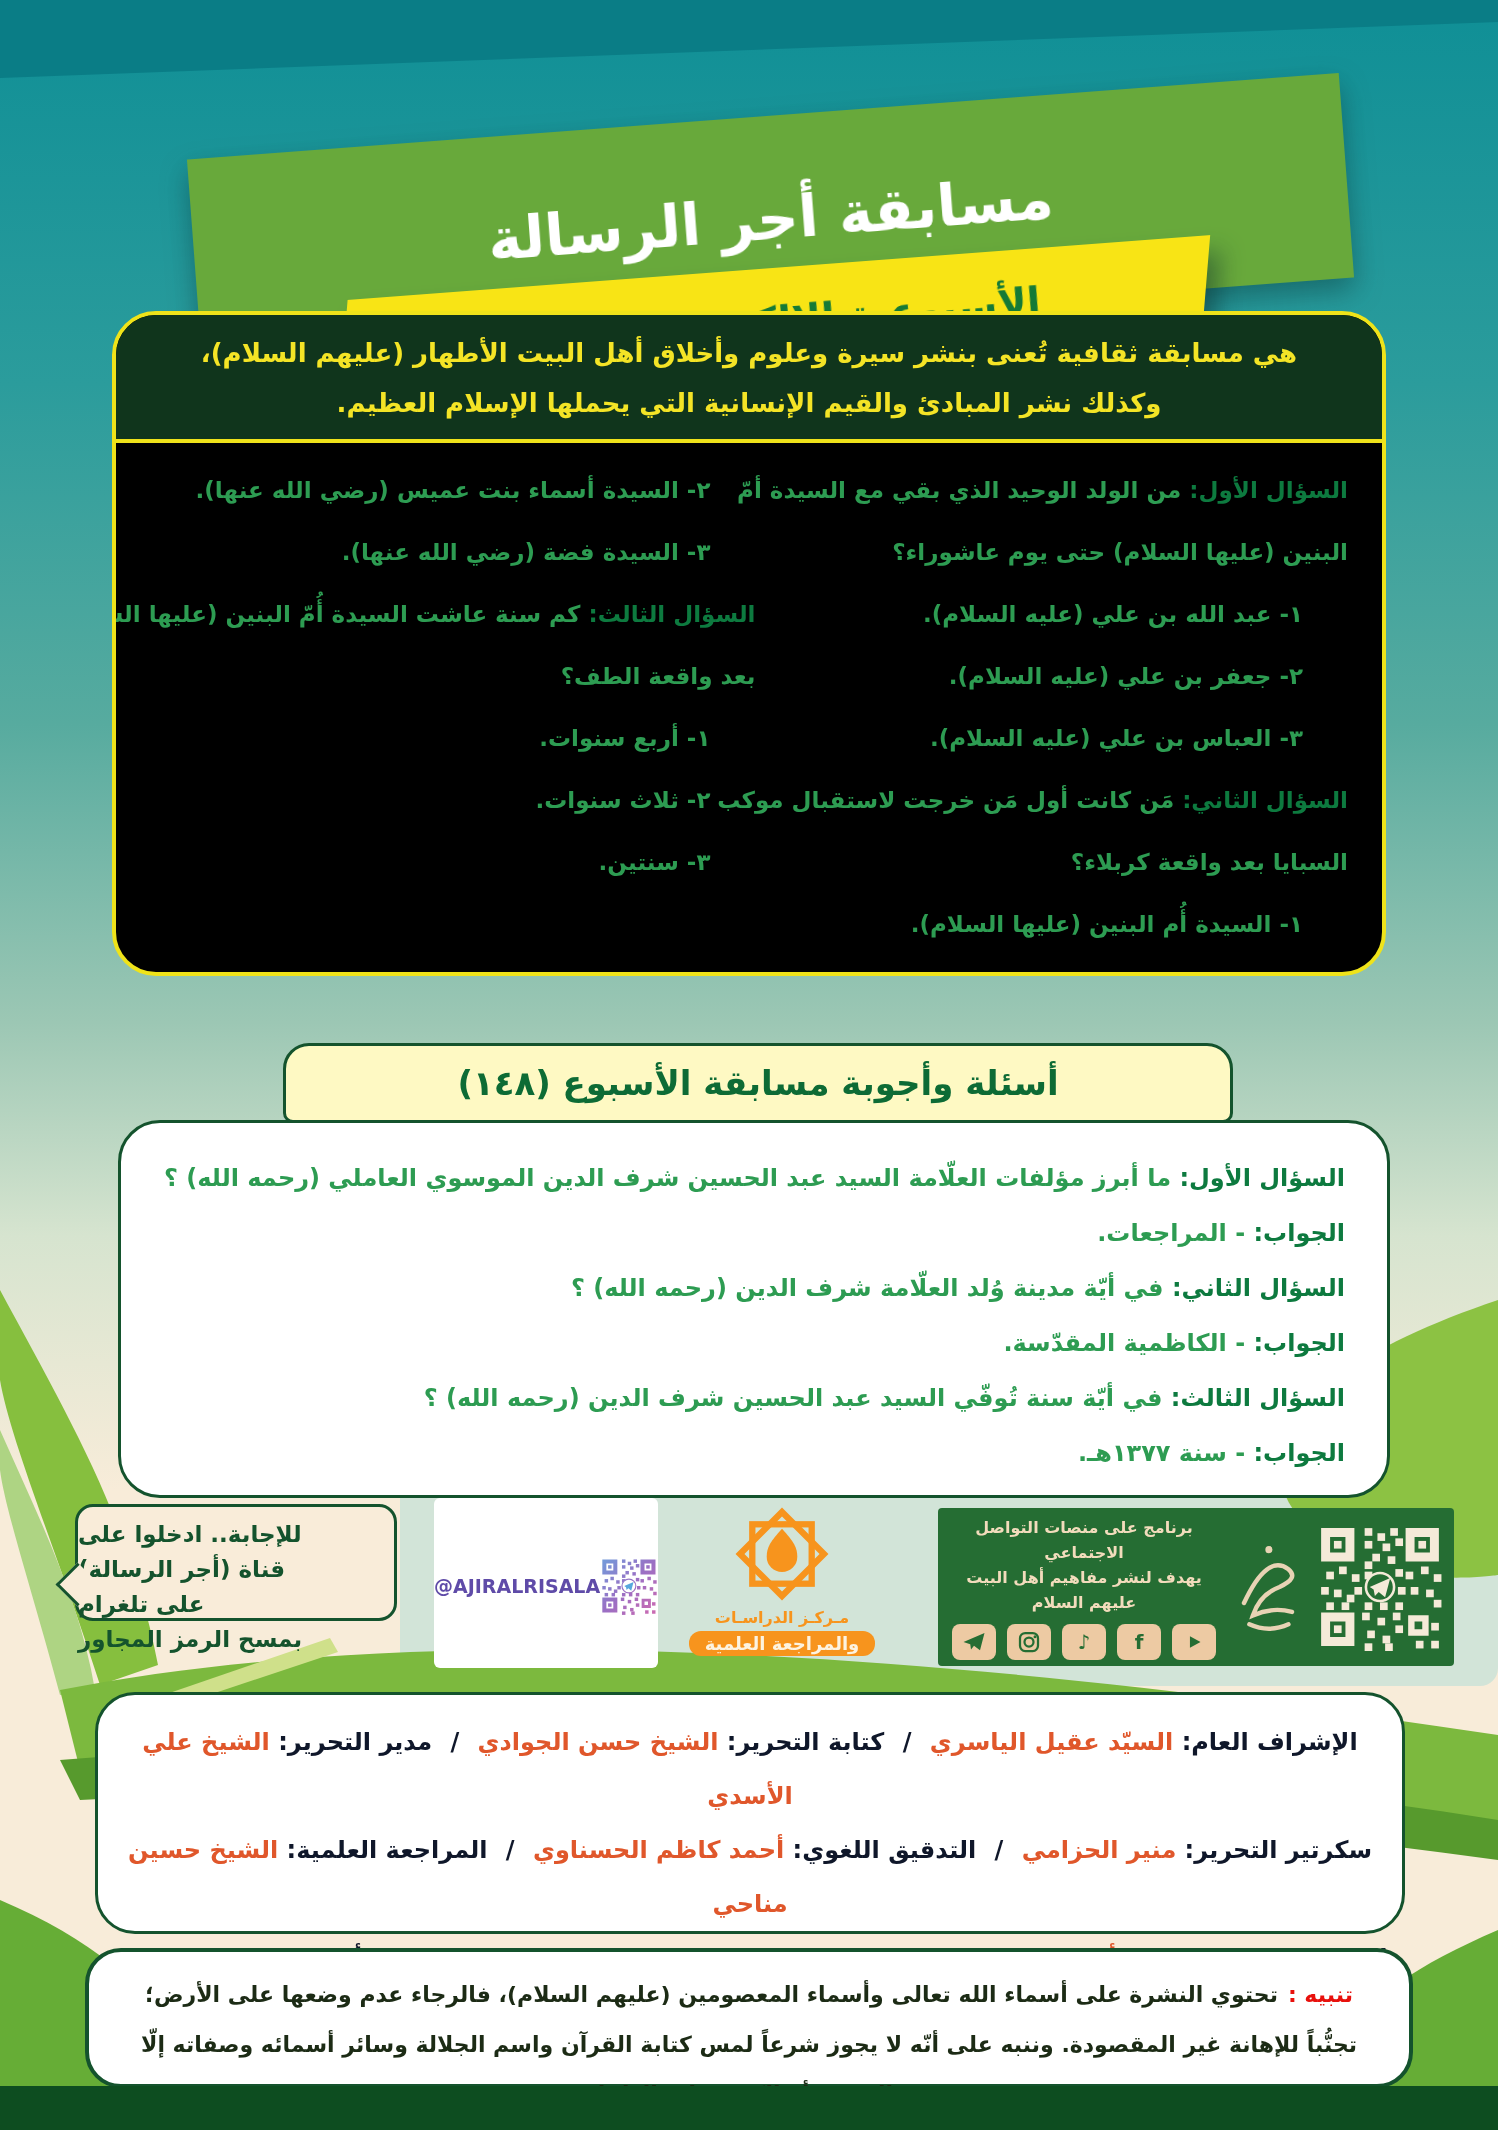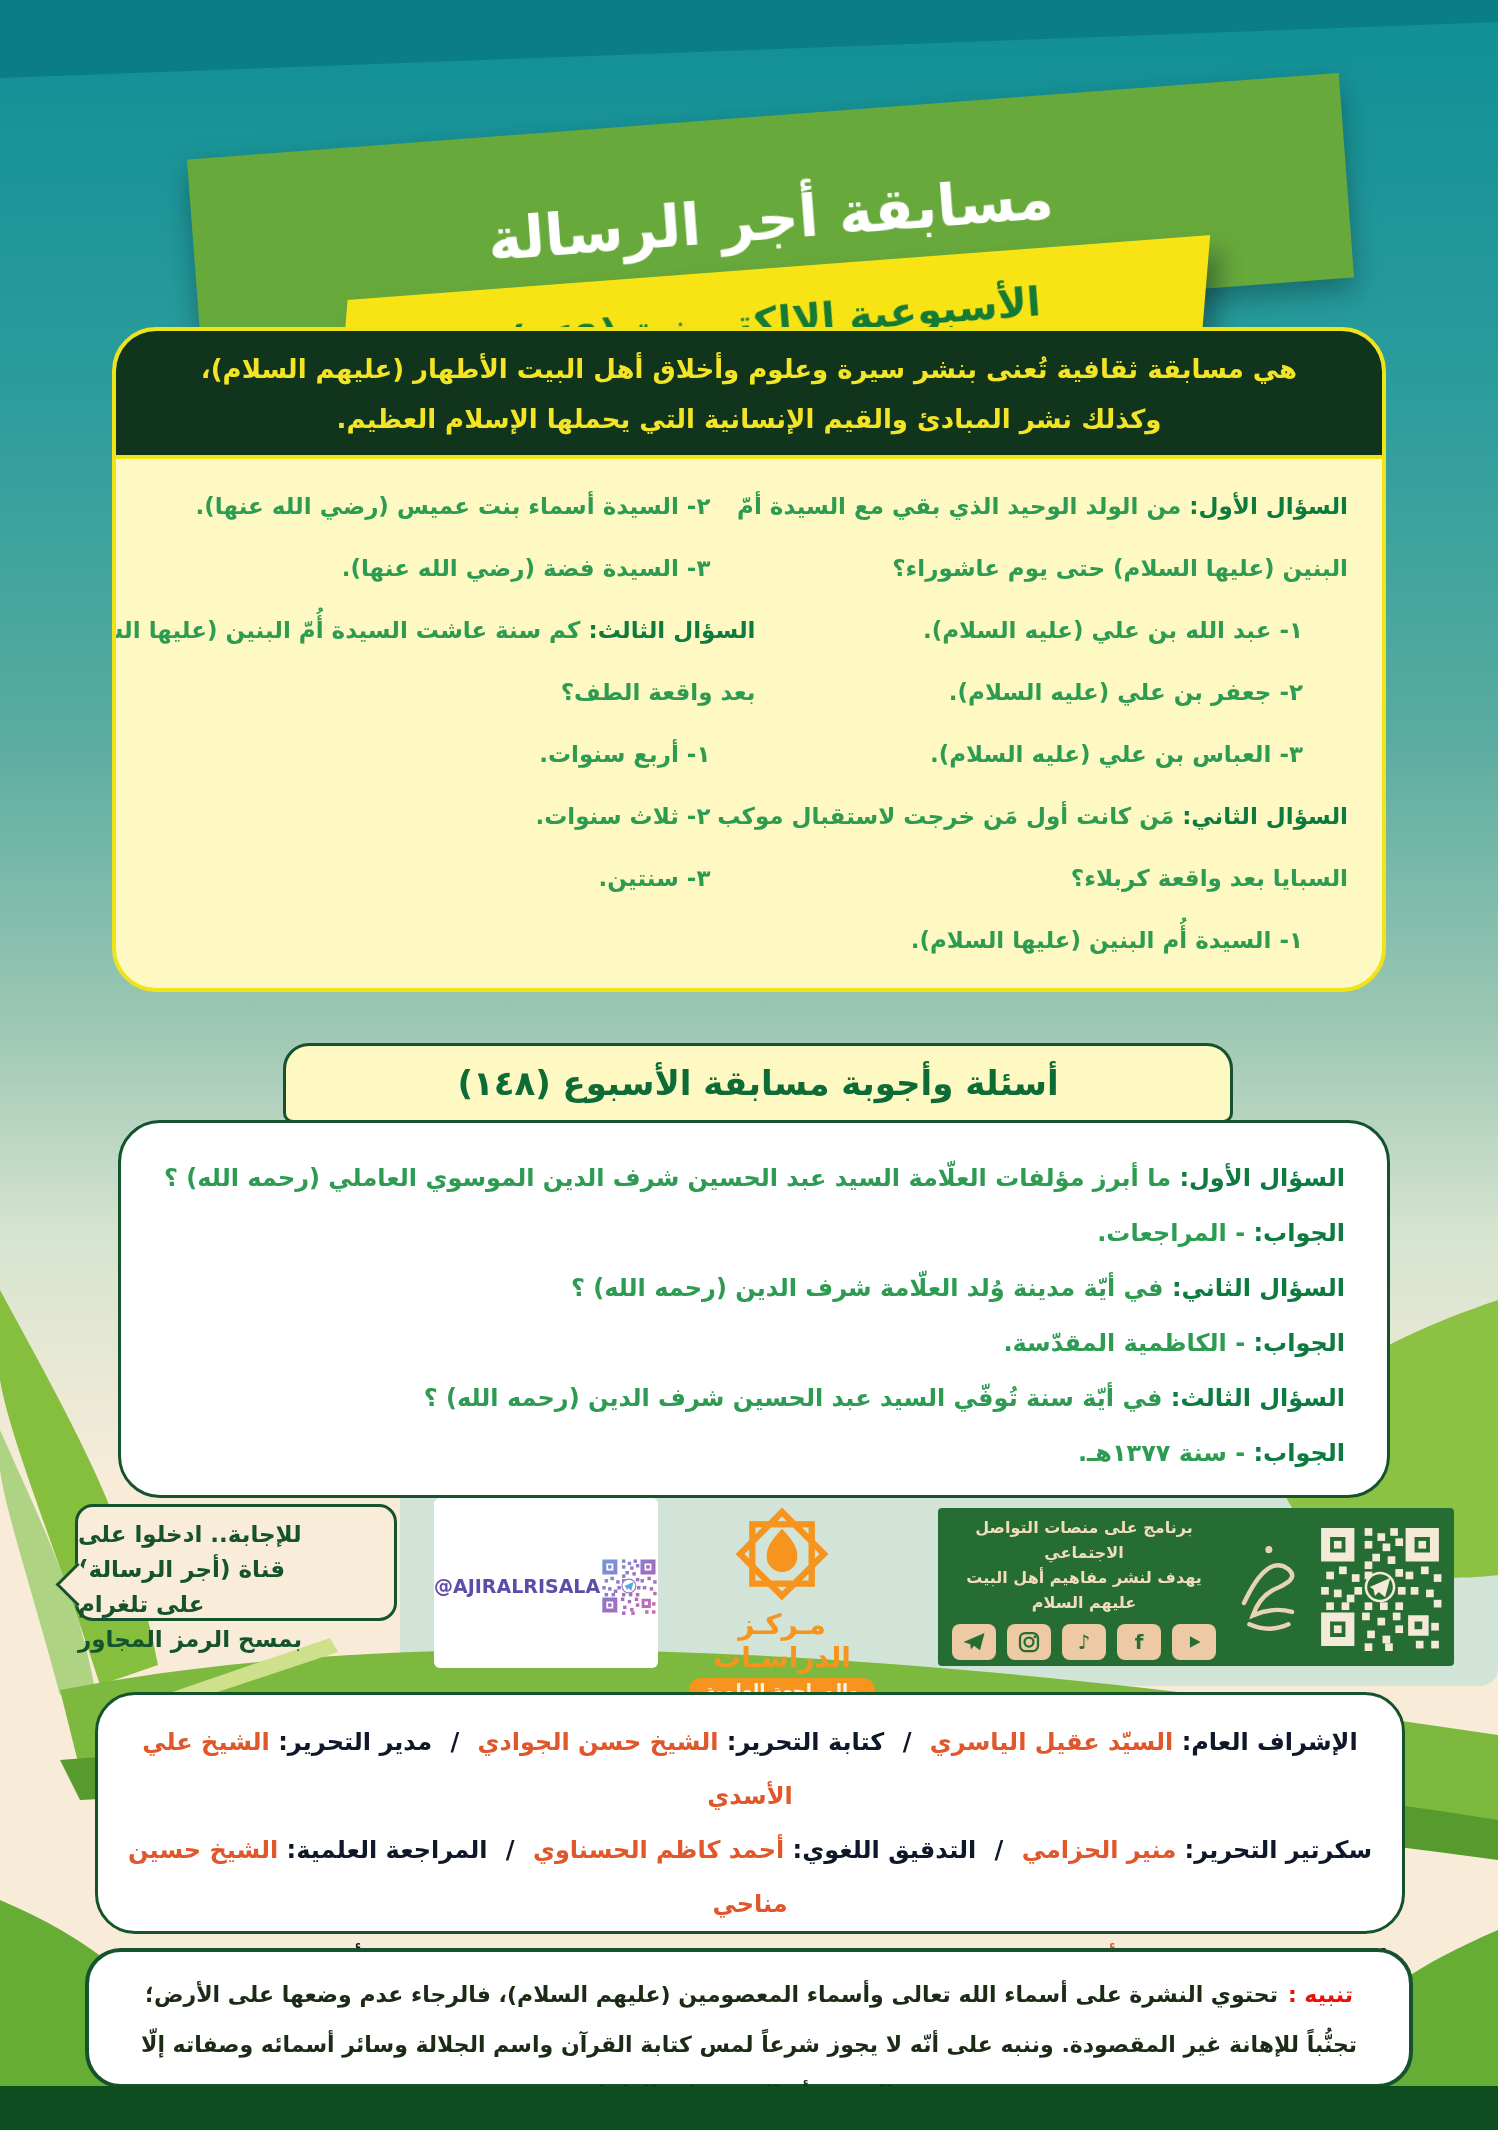--- a/index.html
+++ b/index.html
@@ -22,22 +22,22 @@
   .hdr-title { color:#fff; font-size:58px; font-weight:bold; letter-spacing:1px; }
   .hdr-yellow {
     left:342px; top:268px; width:865px; height:106px;
     background:#f8e415; transform:rotate(-4.3deg) skewX(-9deg); z-index:3;
     display:flex; align-items:center; justify-content:center;
     filter:drop-shadow(12px 18px 12px rgba(8,40,40,.45));
   }
   .hdr-sub { color:#157a36; font-size:40px; font-weight:bold; transform:skewX(9deg); }
   
   .quiz-wrap {
-    left:112px; top:327px; width:1274px; height:665px; z-index:4;
-    border:4px solid #efe31a; border-radius:44px; overflow:hidden; background:#fef9c3;
+    left:112px; top:311px; width:1274px; height:665px; z-index:4;
+    border:4px solid #efe31a; border-radius:44px; overflow:hidden; background:#000000;
   }
   .intro {
     height:128px; background:#10351c; border-bottom:4px solid #efe31a;
     text-align:center; padding-top:13px;
   }
   .intro p { color:#f4e426; font-size:26px; font-weight:bold; line-height:50px; }
   .qcols { display:flex; padding:16px 12px 0 12px; }
   .col-r { width:49%; padding-right:22px; }
   .col-l { width:51%; padding-right:6px; padding-left:18px; }
   .ql { font-size:23px; font-weight:bold; color:#2d9c52; line-height:62px; text-align:right; white-space:nowrap; }
@@ -68,21 +68,21 @@
     background:#f9ecd9; border-top:3px solid #14532d; border-left:3px solid #14532d;
     transform:rotate(-45deg);
   }
   .bubble p { color:#14532d; font-size:23px; font-weight:bold; line-height:35px; }
   .tg-card {
     left:434px; top:1498px; width:224px; height:170px; z-index:5;
     background:#fff; border-radius:6px; display:flex; flex-direction:row; align-items:center; padding-top:6px;
   }
   .tg-handle { font-size:19px; font-weight:bold; color:#5f4ba8; direction:ltr; }
   .center-logo { left:676px; top:1500px; width:212px; height:172px; z-index:5; text-align:center; }
-  .center-logo .l1 { color:#f7941d; font-size:28px; font-weight:bold; margin-top:-4px; }
+  .center-logo .l1 { color:#f7941d; font-size:16px; font-weight:bold; margin-top:-4px; }
   .center-logo .l2 { display:inline-block; color:#fdf3e0; background:#f7941d; font-size:18px; font-weight:bold;
                      padding:2px 16px; border-radius:12px; margin-top:4px; }
   .green-block {
     left:938px; top:1508px; width:516px; height:158px; z-index:5;
     background:#256d33; border-radius:4px; display:flex; align-items:center; padding:0 10px; gap:8px;
   }
   .gb-text { flex:1; text-align:center; }
   .gb-text p { color:#f2dcbc; font-size:16px; font-weight:bold; line-height:25px; }
   .icons-row { direction:ltr; display:flex; justify-content:space-between; margin-top:9px; padding:0 4px; }
   .tile { width:44px; height:36px; background:#edcaa3; border-radius:8px; display:flex; align-items:center; justify-content:center;

